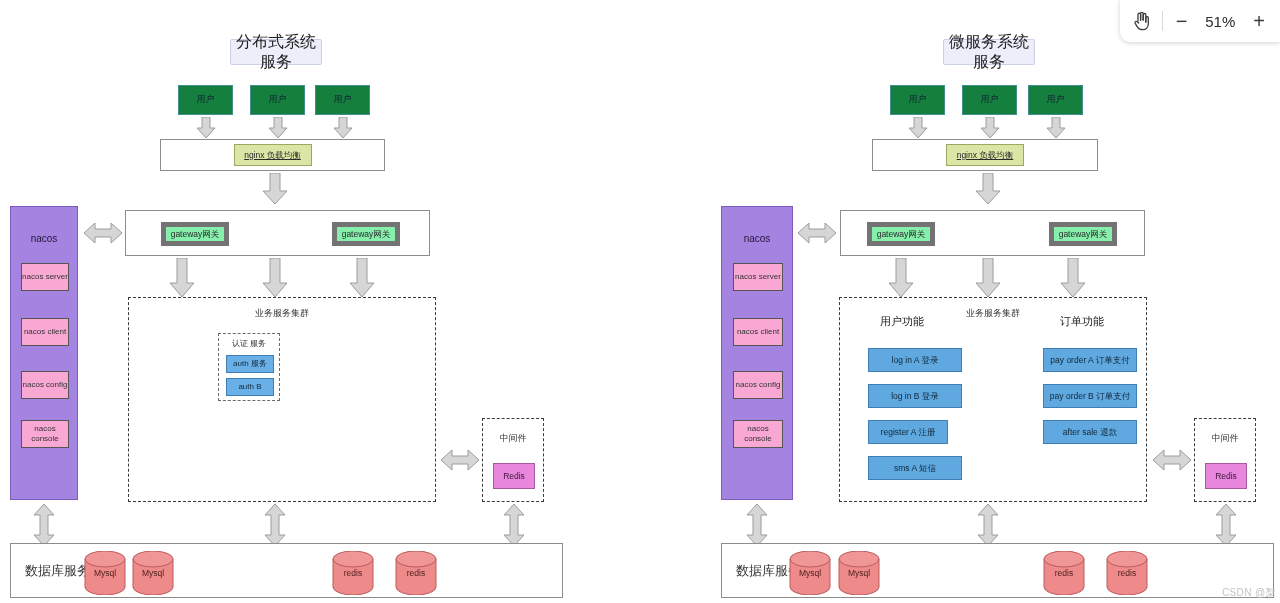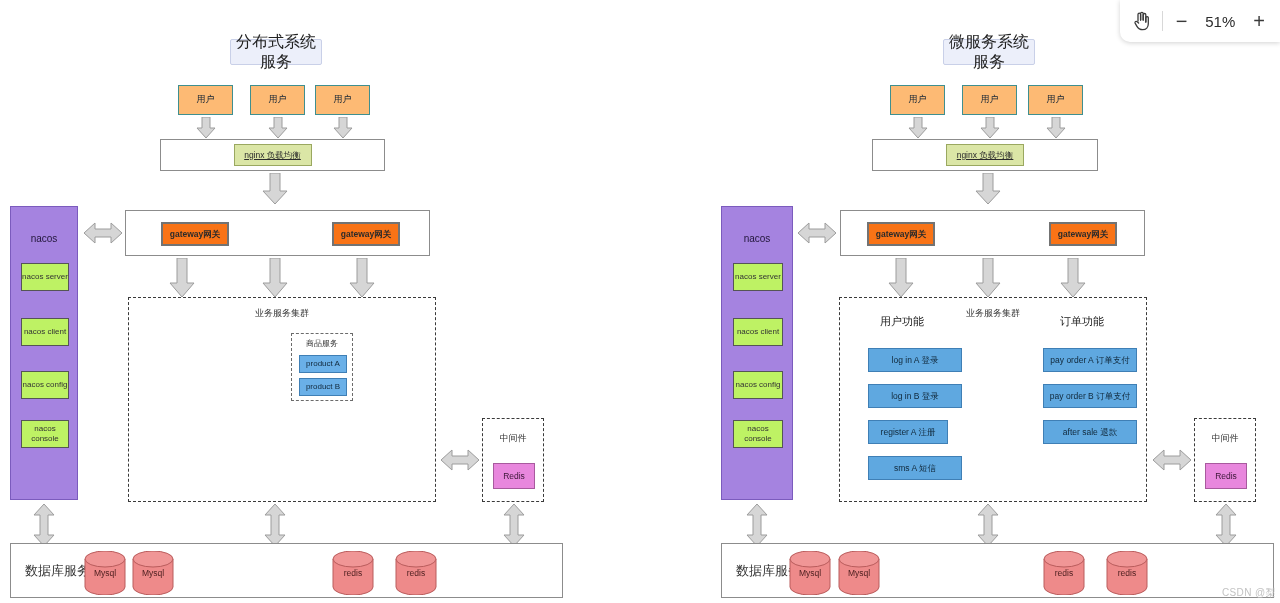--- a/index.html
+++ b/index.html
@@ -29,28 +29,28 @@
   
   .node{
     position:absolute;box-sizing:border-box;display:flex;
     align-items:center;justify-content:center;text-align:center;
     font-size:9px;color:#2b2b2b;line-height:1.25;
   }
   .title-badge{
     background:#eceffa;border:1px solid #c9d0e8;border-radius:2px;
     font-size:16px;color:#222;
   }
-  .user-box{background:#fdba74;border:1px solid #3f8f8f;color:#123;font-size:9px;}
+  .user-box{background:#15803d;border:1px solid #3f8f8f;color:#123;font-size:9px;}
   .nginx-wrap{background:#ffffff;border:1px solid #8c8c8c;text-decoration:underline;}
   .nginx-box{background:#dbe6a6;border:1px solid #9aa860;font-size:8.5px;}
   .gw-wrap{background:#ffffff;border:1px solid #8c8c8c;}
-  .gw-box{background:#f97316;border:2px solid #737373;font-size:8.5px;font-weight:bold;}
+  .gw-box{background:#86efac;border:5px solid #737373;font-size:8.5px;}
   .nacos-panel{background:#a583e0;border:1px solid #7b5bbd;color:#22163a;
     font-size:10px;align-items:flex-start;padding-top:22px;}
-  .nacos-item{background:#bef264;border:1px solid #555;font-size:8px;color:#333;}
+  .nacos-item{background:#f9a8d4;border:1px solid #555;font-size:8px;color:#333;}
   .cluster{border:1.3px dashed #3a3a3a;background:transparent;}
   .cluster-title{font-size:9px;color:#333;background:transparent;}
   .subgroup{border:1.2px dashed #6b6b6b;background:transparent;}
   .subgroup-title{font-size:8px;color:#333;}
   .svc-box{background:#6ab0e8;border:1px solid #3f7fb5;font-size:8px;color:#12293c;}
   .svc-box-wide{background:#5fa8e0;border:1px solid #3f7fb5;font-size:8.5px;color:#10283a;}
   .fn-title{font-size:11px;color:#222;}
   .mw-box{border:1.3px dashed #3a3a3a;background:transparent;
     align-items:flex-start;padding-top:14px;font-size:9px;color:#333;}
   .redis-box{background:#e887dd;border:1px solid #a85a9e;font-size:8.5px;color:#3a1536;}
@@ -163,26 +163,26 @@
   <div class="arrow" style="left:349px;top:258px;">
     <svg width="26" height="40">
         <polygon points="8,0 18,0 18,25 25,25 13,39 1,25 8,25" fill="#d6d6d6" stroke="#9c9c9c" stroke-width="1"></polygon>
       </svg>
   </div>
 
   <div class="node cluster" style="left:128px;top:297px;width:308px;height:205px;">
     <span class="cluster-title" style="position:absolute;top:10px;left:0;width:100%;text-align:center;">业务服务集群</span>
 
 
-
-    <div class="node subgroup" style="left:162px;top:35px;width:62px;height:68px;">
-      <span class="subgroup-title" style="position:absolute;top:5px;left:0;width:100%;text-align:center;">商品服务</span>
-      <div class="node svc-box" style="left:7px;top:21px;width:48px;height:18px;">product A</div>
-      <div class="node svc-box" style="left:7px;top:44px;width:48px;height:18px;">product B</div>
-    </div>
+    <div class="node subgroup" style="left:89px;top:35px;width:62px;height:68px;">
+      <span class="subgroup-title" style="position:absolute;top:5px;left:0;width:100%;text-align:center;">认证 服务</span>
+      <div class="node svc-box" style="left:7px;top:21px;width:48px;height:18px;">auth 服务</div>
+      <div class="node svc-box" style="left:7px;top:44px;width:48px;height:18px;">auth B</div>
+    </div>
+
 
   </div>
 
   <div class="arrow" style="left:441px;top:448px;">
     <svg width="38" height="24">
         <polygon points="0,12 11,2 11,8 27,8 27,2 38,12 27,22 27,16 11,16 11,22" fill="#d6d6d6" stroke="#9c9c9c" stroke-width="1"></polygon>
       </svg>
   </div>
 
   <div class="node mw-box" style="left:482px;top:418px;width:62px;height:84px;">

